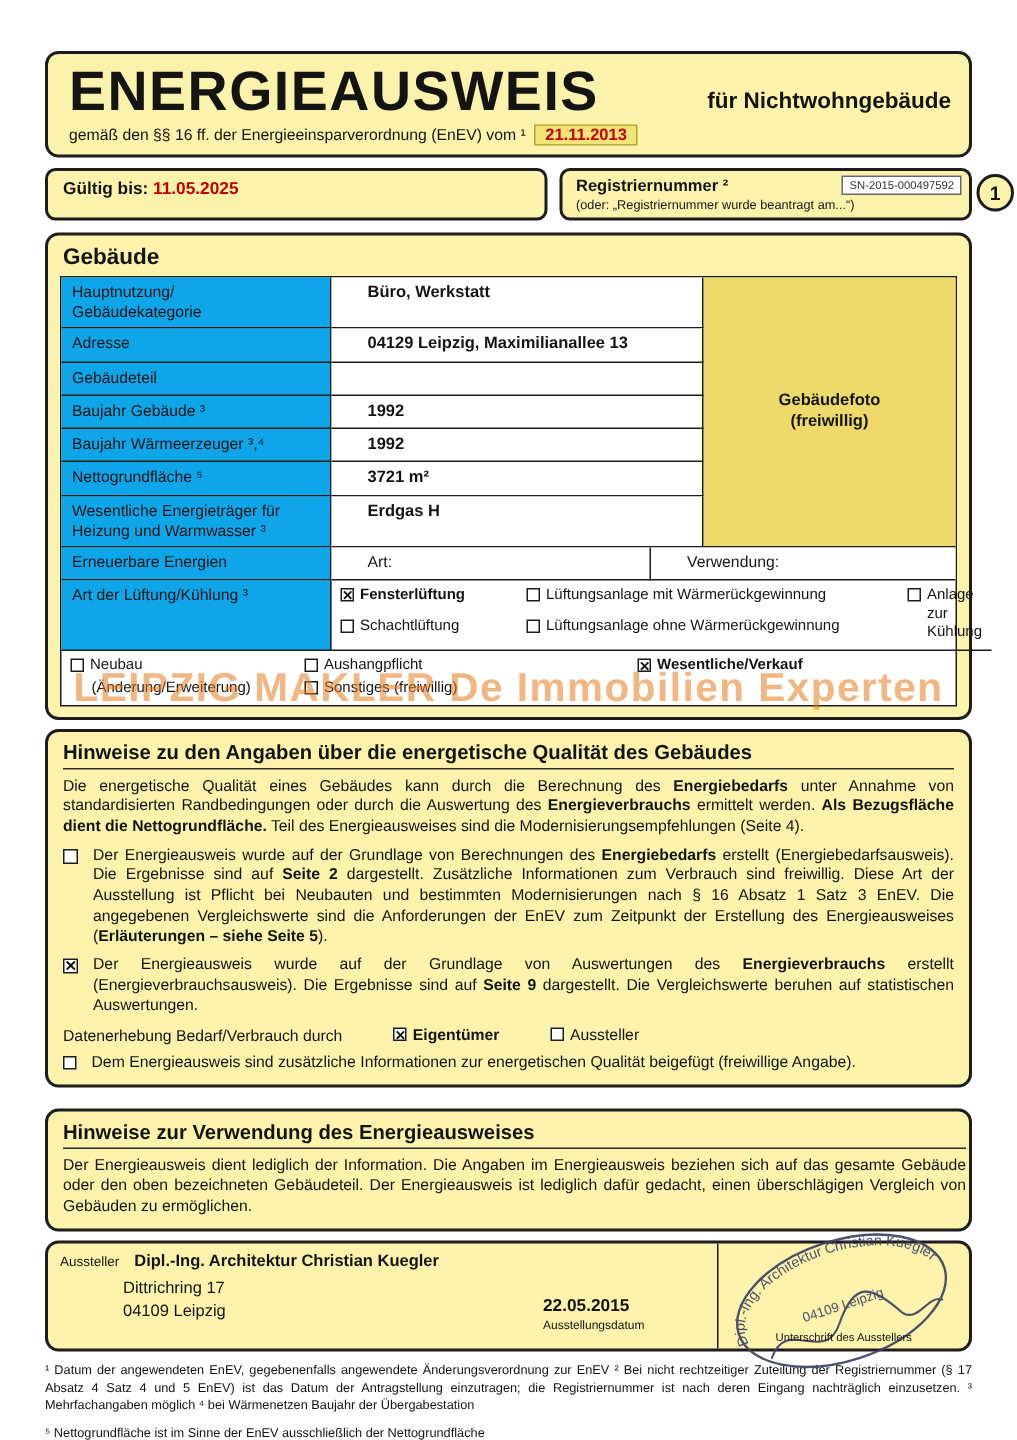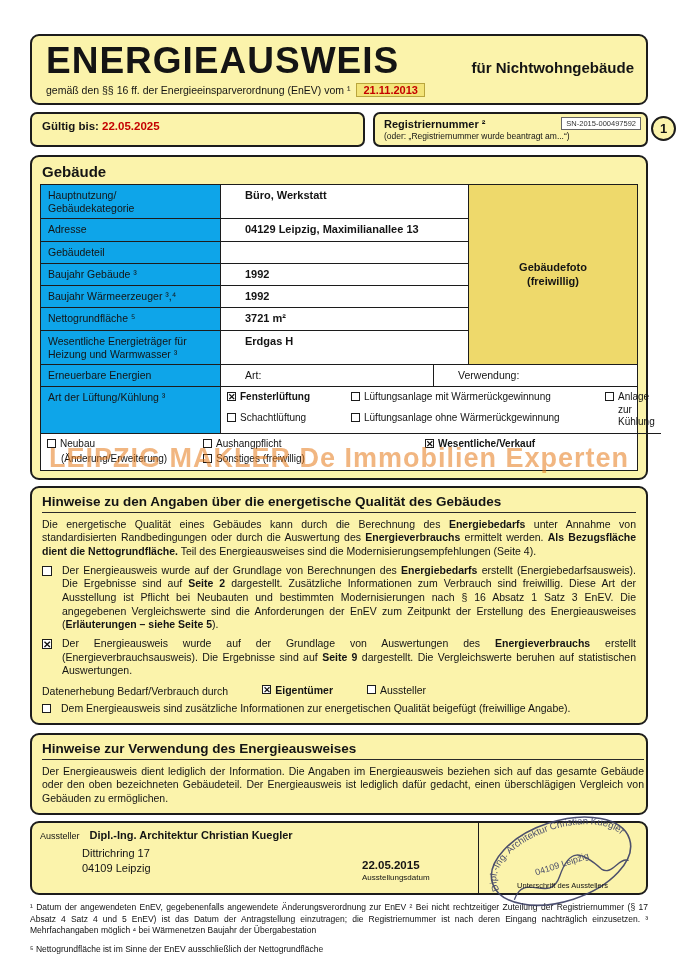--- a/index.html
+++ b/index.html
@@ -69,21 +69,21 @@
 
   
   .hints-box { margin-top:6px; padding:6px 10px 7px 10px; }
   .section-title { font-size:13.5px; font-weight:bold; }
   .rule { border:none; border-top:1.5px solid #2a2a2a; margin:3px 0 5px 0; }
   .para { font-size:10.5px; line-height:1.3; text-align:justify; }
   .bullet { display:flex; gap:6px; margin-top:5px; }
   .bullet .cb { margin-top:2px; }
   .datacol { display:flex; gap:34px; margin-top:6px; font-size:10.5px; align-items:flex-end; }
   .datacol .opt { font-size:10.5px; }
-  .usage-box { margin-top:8px; padding:6px 2px 8px 10px; }
+  .usage-box { margin-top:14px; padding:6px 2px 8px 10px; }
 
   
   .issuer-box { margin-top:6px; height:74px; display:flex; position:relative; }
   .issuer-left { flex:1; padding:6px 8px; position:relative; }
   .issuer-line1 { display:flex; align-items:baseline; gap:10px; }
   .small-label { font-size:9px; }
   .issuer-name { font-size:11px; font-weight:bold; }
   .issuer-addr { margin:5px 0 0 42px; font-size:11px; font-weight:normal; line-height:1.3; }
   .date-block { position:absolute; left:330px; top:36px; text-align:left; }
   .issue-date { font-size:11.5px; font-weight:bold; }
@@ -117,21 +117,21 @@
       </div>
       <div class="header-sub">
         <span>gemäß den §§ 16 ff. der Energieeinsparverordnung (EnEV) vom ¹</span>
         <span class="date-chip">21.11.2013</span>
       </div>
     </div>
 
     <div class="validity-row">
       <div class="valid-box">
         <span>Gültig bis:</span>
-        <span class="red">22.05.2025</span>
+        <span class="red">11.05.2025</span>
       </div>
       <div class="reg-box">
         <div class="sn-badge">SN-2015-000497592</div>
         <div class="reg-label">Registriernummer ²</div>
         <div class="reg-alt">(oder: „Registriernummer wurde beantragt am...“)</div>
       </div>
       <div class="page-circle">1</div>
     </div>
 
     <div class="box building-box">

